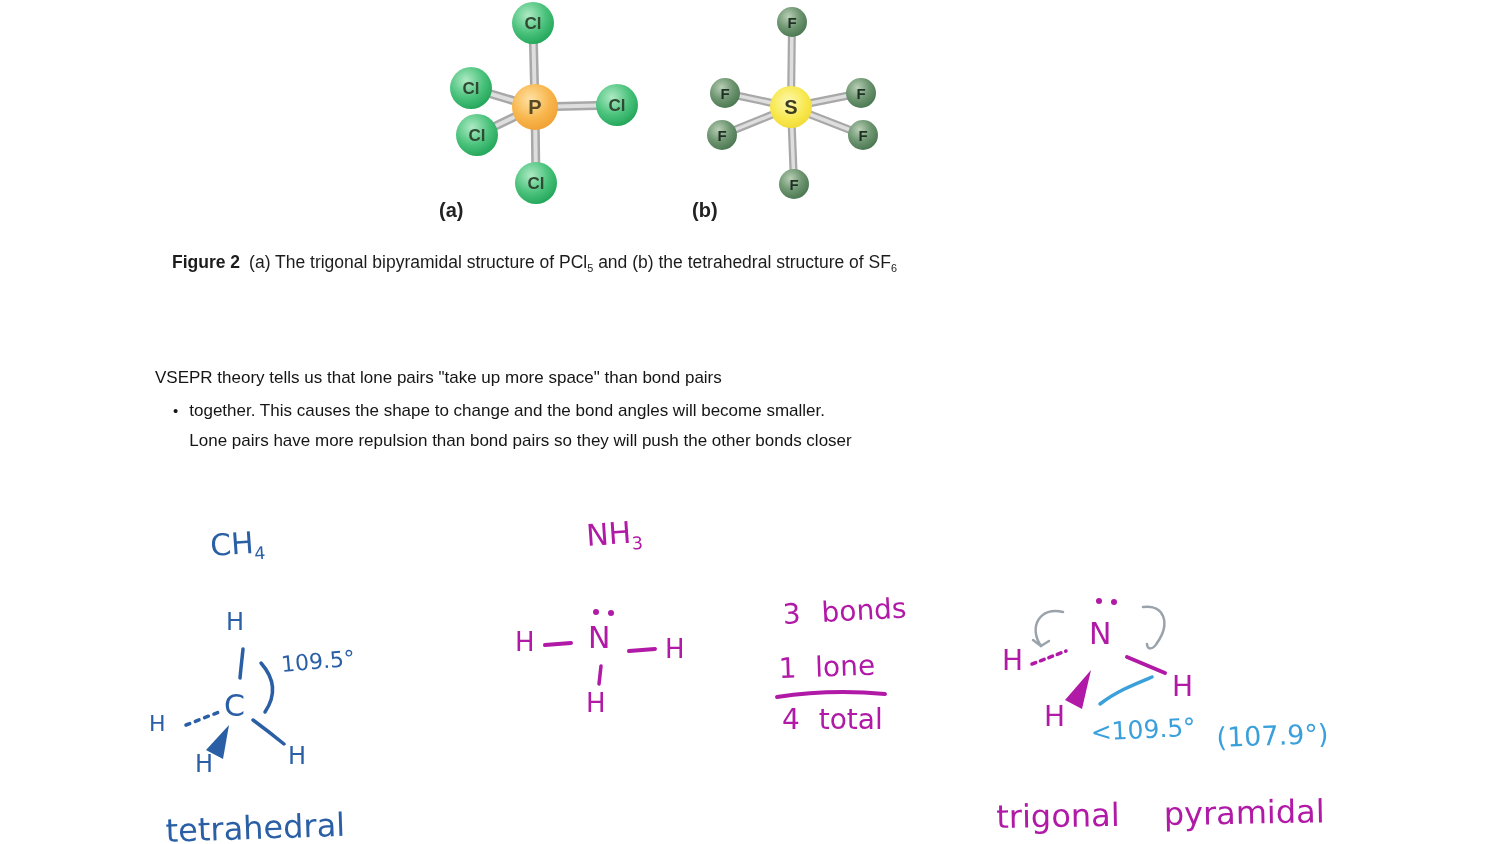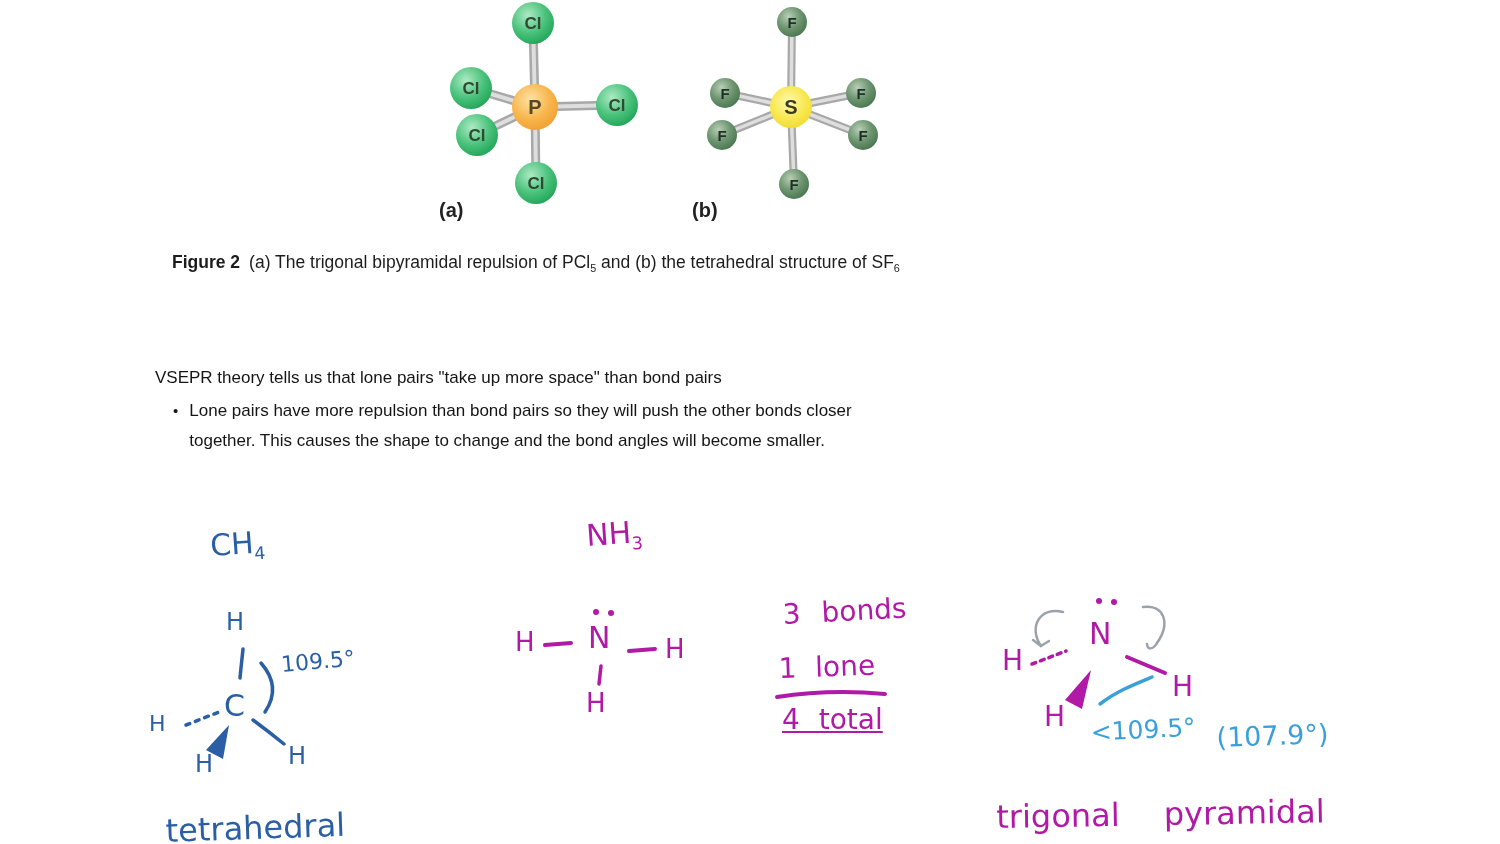--- a/index.html
+++ b/index.html
@@ -191,51 +191,51 @@
       <path d="M1157,643 C1153,650 1147,650 1147,644"></path>
     </g>
 
     <path d="M1100,704 C1117,691 1135,684 1152,677" stroke="#3aa0dc" stroke-width="3.5" fill="none" stroke-linecap="round"></path>
   </svg>
 
   <div class="abs fig-label" style="left:439px;top:199px;">(a)</div>
   <div class="abs fig-label" style="left:692px;top:199px;">(b)</div>
 
   <div class="abs caption">
-    <span class="cap-title">Figure 2</span><span class="cap-rest">(a) The trigonal bipyramidal repulsion of PCl</span><span class="sub">5</span><span> and (b) the tetrahedral structure of SF</span><span class="sub">6</span>
+    <span class="cap-title">Figure 2</span><span class="cap-rest">(a) The trigonal bipyramidal structure of PCl</span><span class="sub">5</span><span> and (b) the tetrahedral structure of SF</span><span class="sub">6</span>
   </div>
 
   <div class="abs body-line1">VSEPR theory tells us that lone pairs "take up more space" than bond pairs</div>
 
   <div class="abs bullet-row">
     <span class="bullet-glyph">•</span>
     <div class="bullet-text">
+      <span>together. This causes the shape to change and the bond angles will become smaller.</span>
       <span>Lone pairs have more repulsion than bond pairs so they will push the other bonds closer</span>
-      <span>together. This causes the shape to change and the bond angles will become smaller.</span>
     </div>
   </div>
 
   <div class="abs hw ink-blue" style="left:209px;top:528px;font-size:30px;transform:rotate(-4deg);"><span>CH</span><span class="sub2">4</span></div>
   <div class="abs hw ink-blue" style="left:226px;top:608px;font-size:24px;">H</div>
   <div class="abs hw ink-blue" style="left:280px;top:652px;font-size:22px;transform:rotate(-5deg);">109.5°</div>
   <div class="abs hw ink-blue" style="left:224px;top:688px;font-size:30px;">C</div>
   <div class="abs hw ink-blue" style="left:149px;top:711px;font-size:22px;">H</div>
   <div class="abs hw ink-blue" style="left:195px;top:750px;font-size:24px;">H</div>
   <div class="abs hw ink-blue" style="left:288px;top:742px;font-size:24px;">H</div>
   <div class="abs hw ink-blue" style="left:165px;top:812px;font-size:32px;transform:rotate(-2deg);">tetrahedral</div>
 
   <div class="abs hw ink-magenta" style="left:585px;top:518px;font-size:30px;transform:rotate(-4deg);"><span>NH</span><span class="sub2">3</span></div>
   <div class="abs hw ink-magenta" style="left:515px;top:627px;font-size:26px;">H</div>
   <div class="abs hw ink-magenta" style="left:588px;top:620px;font-size:30px;">N</div>
   <div class="abs hw ink-magenta" style="left:665px;top:634px;font-size:26px;">H</div>
   <div class="abs hw ink-magenta" style="left:586px;top:688px;font-size:26px;">H</div>
 
   <div class="abs hw ink-magenta" style="left:782px;top:598px;font-size:28px;transform:rotate(-3deg);word-spacing:12px;">3 bonds</div>
   <div class="abs hw ink-magenta" style="left:778px;top:652px;font-size:28px;transform:rotate(-2deg);word-spacing:10px;">1 lone</div>
-  <div class="abs hw ink-magenta" style="left:782px;top:703px;font-size:28px;word-spacing:10px;text-decoration:underline;">4 total</div>
+  <div class="abs hw ink-magenta" style="left:782px;top:703px;font-size:28px;word-spacing:10px;">4 total</div>
 
   <div class="abs hw ink-magenta" style="left:1002px;top:644px;font-size:28px;">H</div>
   <div class="abs hw ink-magenta" style="left:1089px;top:616px;font-size:30px;">N</div>
   <div class="abs hw ink-magenta" style="left:1172px;top:670px;font-size:28px;">H</div>
   <div class="abs hw ink-magenta" style="left:1044px;top:700px;font-size:28px;">H</div>
   <div class="abs hw ink-sky" style="left:1090px;top:718px;font-size:25px;transform:rotate(-3deg);">&lt;109.5°</div>
   <div class="abs hw ink-sky" style="left:1216px;top:722px;font-size:27px;transform:rotate(-2deg);">(107.9°)</div>
   <div class="abs hw ink-magenta" style="left:996px;top:798px;font-size:32px;transform:rotate(-1deg);word-spacing:34px;">trigonal pyramidal</div>
 
 </div>

